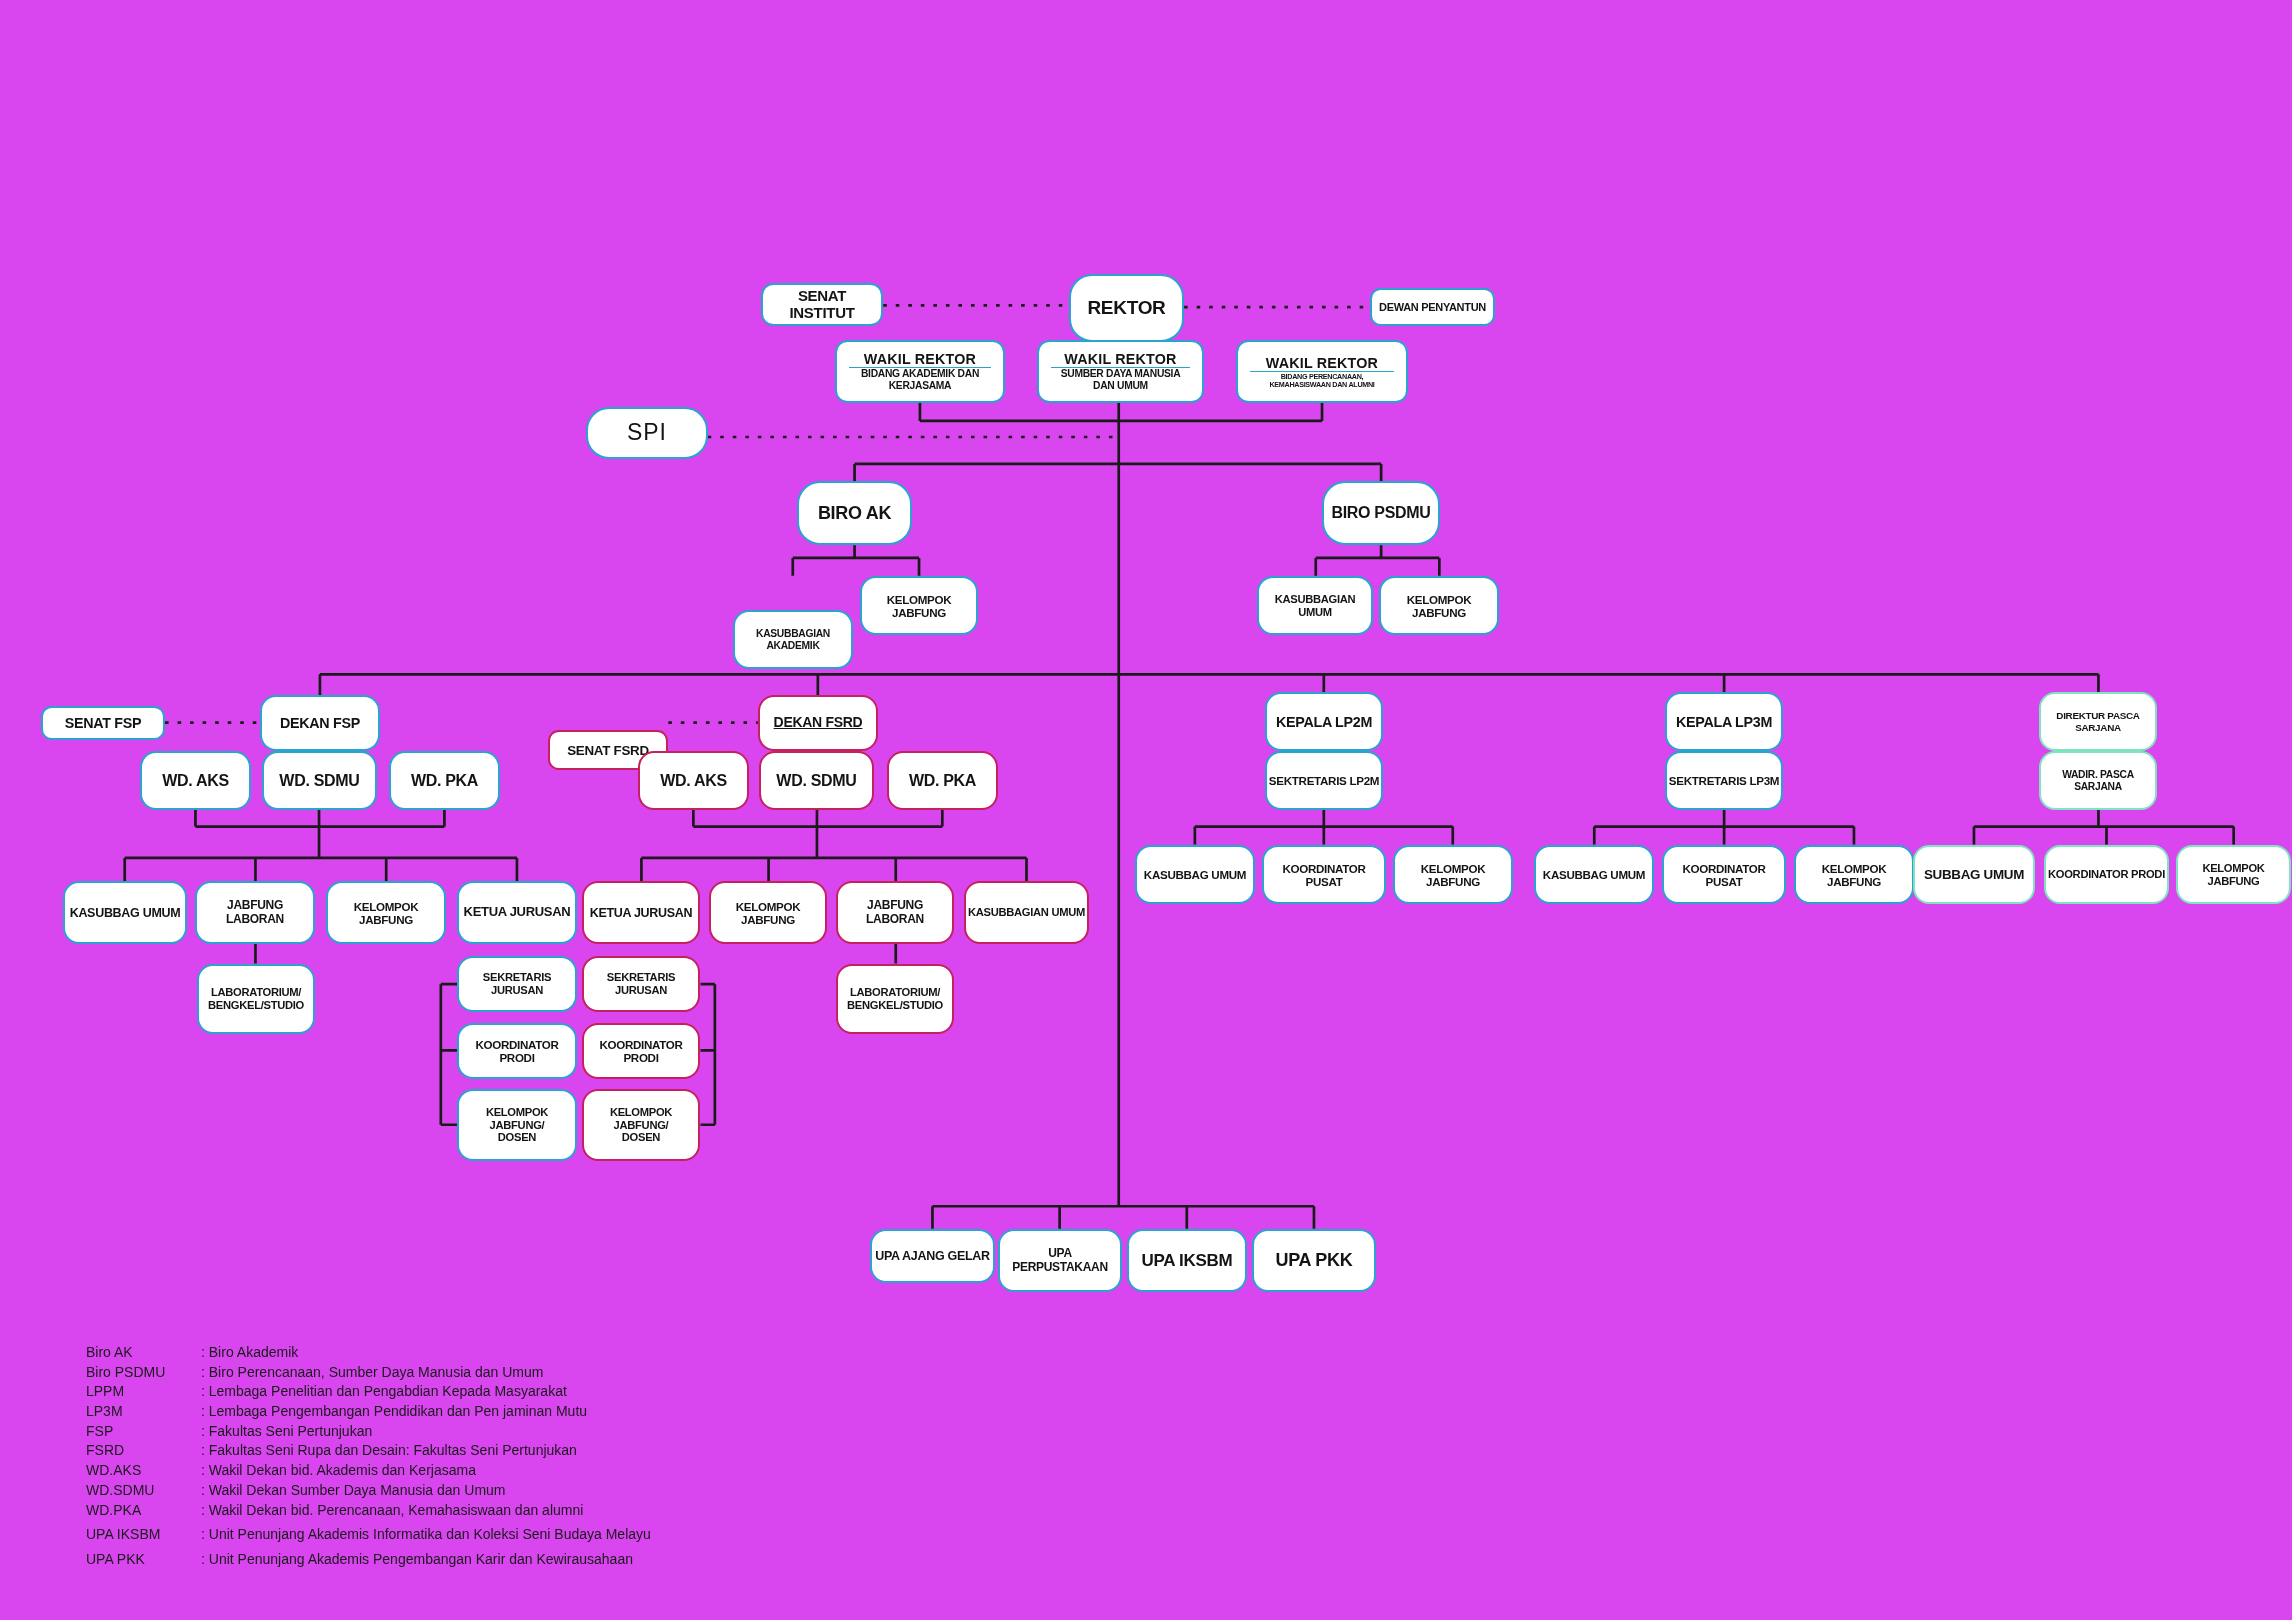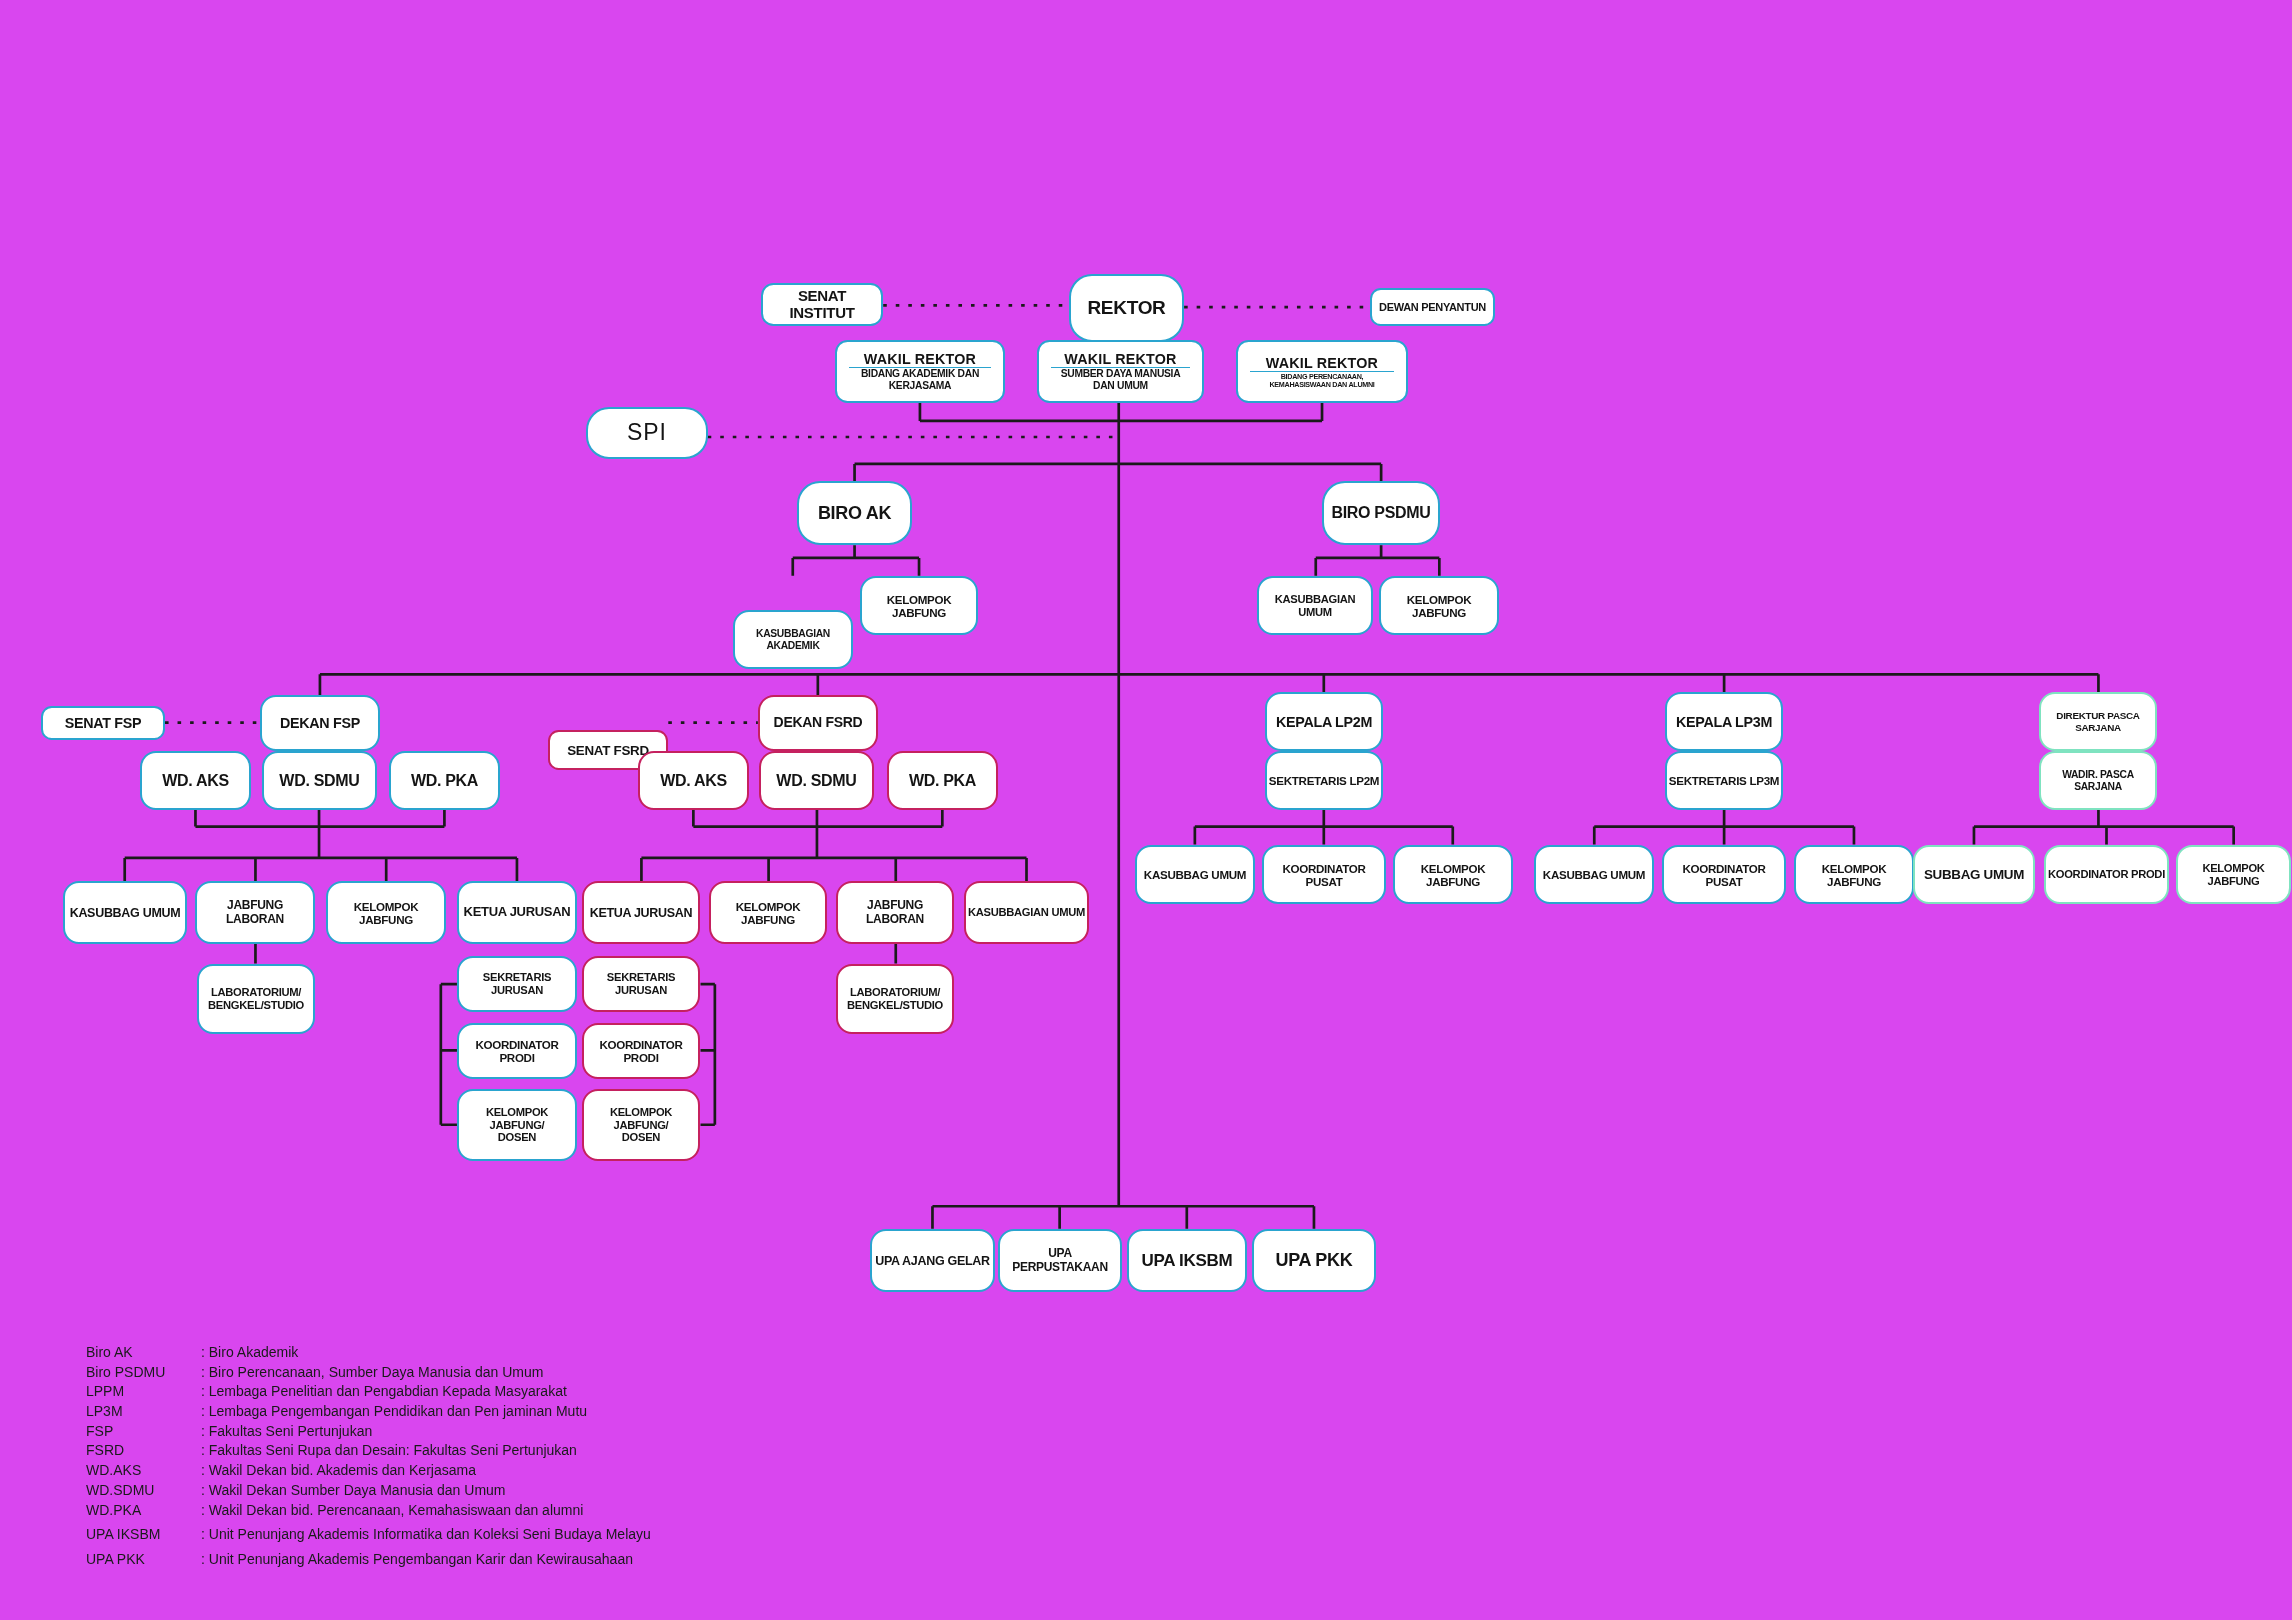--- a/index.html
+++ b/index.html
@@ -91,21 +91,21 @@
   <div class="n b" style="left:326px;top:881px;width:120px;height:63px;font-size:11.6px;">KELOMPOK JABFUNG</div>
   <div class="n b" style="left:457px;top:881px;width:120px;height:63px;font-size:13px;">KETUA JURUSAN</div>
   <div class="n b" style="left:197px;top:964px;width:118px;height:70px;font-size:11.2px;">LABORATORIUM/
 BENGKEL/STUDIO</div>
   <div class="n b" style="left:457px;top:956px;width:120px;height:56px;font-size:11.2px;">SEKRETARIS JURUSAN</div>
   <div class="n b" style="left:457px;top:1023px;width:120px;height:56px;font-size:11.6px;">KOORDINATOR PRODI</div>
   <div class="n b" style="left:457px;top:1089px;width:120px;height:72px;font-size:11.2px;">KELOMPOK JABFUNG/
 DOSEN</div>
 
   <div class="n r rad12" style="left:548px;top:730px;width:120px;height:40px;font-size:13.4px;">SENAT FSRD</div>
-  <div class="n r" style="left:758px;top:695px;width:120px;height:56px;font-size:14px;">DEKAN FSRD</div>
+  <div class="n r" style="left:758px;top:695px;width:120px;height:56px;font-size:14px;text-decoration:underline;">DEKAN FSRD</div>
   <div class="n r" style="left:638px;top:751px;width:111px;height:59px;font-size:16px;">WD. AKS</div>
   <div class="n r" style="left:759px;top:751px;width:115px;height:59px;font-size:16px;">WD. SDMU</div>
   <div class="n r" style="left:887px;top:751px;width:111px;height:59px;font-size:16px;">WD. PKA</div>
   <div class="n r" style="left:582px;top:881px;width:118px;height:63px;font-size:12.5px;">KETUA JURUSAN</div>
   <div class="n r" style="left:709px;top:881px;width:118px;height:63px;font-size:11.6px;">KELOMPOK JABFUNG</div>
   <div class="n r" style="left:836px;top:881px;width:118px;height:63px;font-size:12px;">JABFUNG LABORAN</div>
   <div class="n r" style="left:964px;top:881px;width:125px;height:63px;font-size:11.2px;">KASUBBAGIAN UMUM</div>
   <div class="n r" style="left:582px;top:956px;width:118px;height:56px;font-size:11.2px;">SEKRETARIS JURUSAN</div>
   <div class="n r" style="left:582px;top:1023px;width:118px;height:56px;font-size:11.6px;">KOORDINATOR PRODI</div>
   <div class="n r" style="left:582px;top:1089px;width:118px;height:72px;font-size:11.2px;">KELOMPOK JABFUNG/
@@ -124,21 +124,21 @@
   <div class="n b" style="left:1534px;top:845px;width:120px;height:59px;font-size:11.6px;">KASUBBAG UMUM</div>
   <div class="n b" style="left:1662px;top:845px;width:124px;height:59px;font-size:11.6px;">KOORDINATOR PUSAT</div>
   <div class="n b" style="left:1794px;top:845px;width:120px;height:59px;font-size:11.6px;">KELOMPOK JABFUNG</div>
 
   <div class="n m" style="left:2039px;top:692px;width:118px;height:59px;font-size:9.9px;">DIREKTUR PASCA SARJANA</div>
   <div class="n m" style="left:2039px;top:751px;width:118px;height:59px;font-size:10.3px;">WADIR. PASCA SARJANA</div>
   <div class="n m" style="left:1913px;top:845px;width:122px;height:59px;font-size:13.4px;">SUBBAG UMUM</div>
   <div class="n m" style="left:2044px;top:845px;width:125px;height:59px;font-size:11.2px;">KOORDINATOR PRODI</div>
   <div class="n m" style="left:2176px;top:845px;width:115px;height:59px;font-size:11.2px;">KELOMPOK JABFUNG</div>
 
-  <div class="n b" style="left:870px;top:1229px;width:125px;height:63px;font-size:12.5px;">UPA AJANG GELAR</div>
+  <div class="n b" style="left:870px;top:1229px;width:125px;height:54px;font-size:12.5px;">UPA AJANG GELAR</div>
   <div class="n b" style="left:998px;top:1229px;width:124px;height:63px;font-size:12px;">UPA PERPUSTAKAAN</div>
   <div class="n b" style="left:1127px;top:1229px;width:120px;height:63px;font-size:17px;">UPA IKSBM</div>
   <div class="n b" style="left:1252px;top:1229px;width:124px;height:63px;font-size:18px;">UPA PKK</div>
 
   <div id="legend">
     <div class="lrow">
         <span class="lterm">Biro AK</span>
         <span>: Biro Akademik</span>
       </div>
     <div class="lrow">

